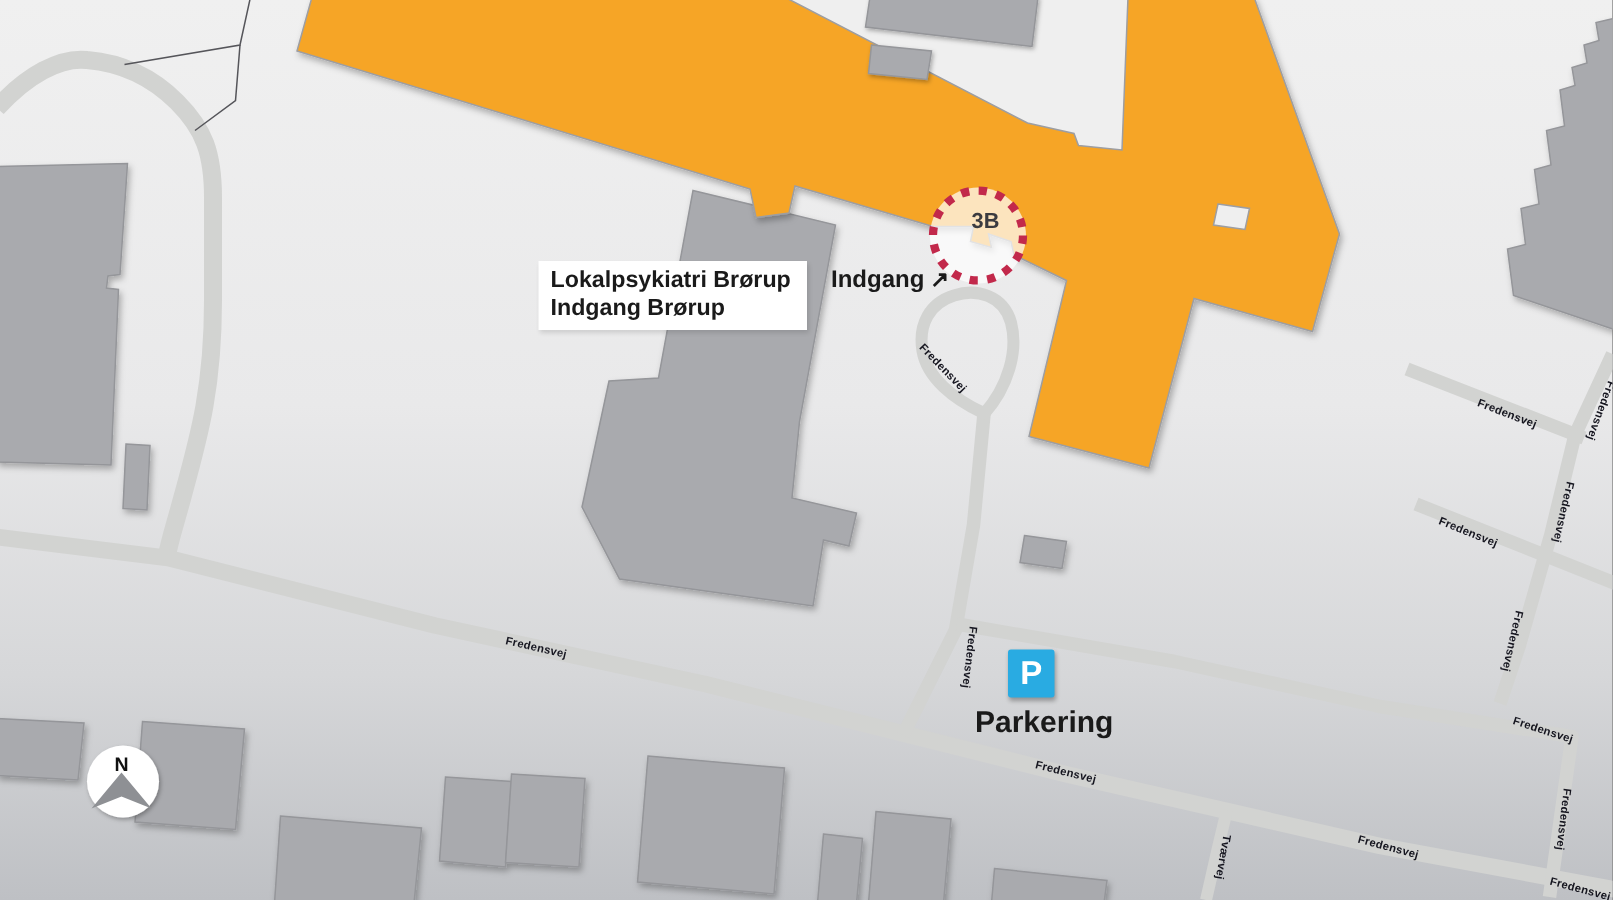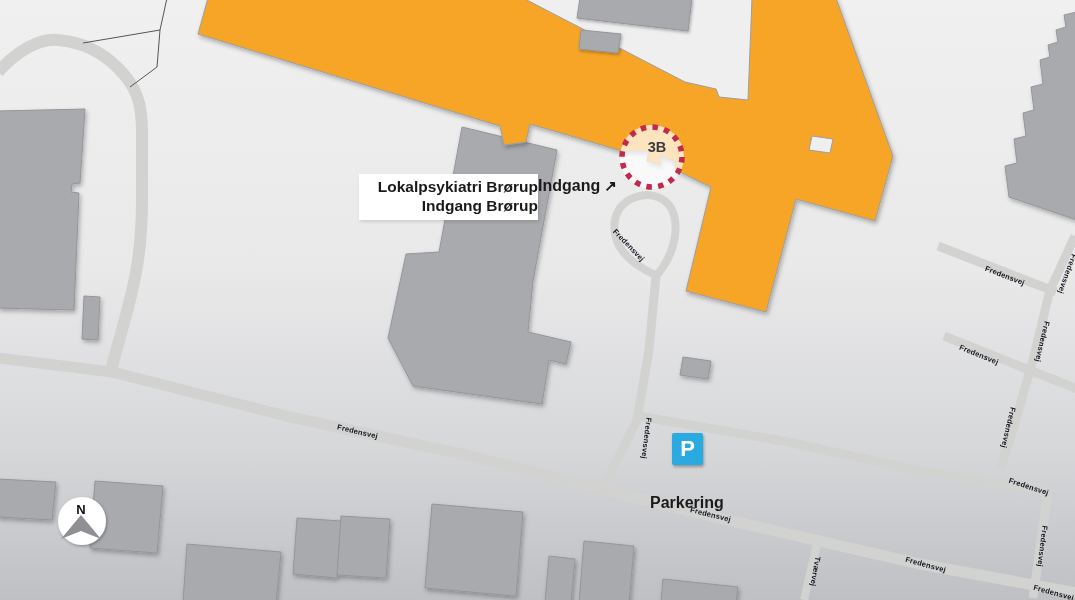--- a/index.html
+++ b/index.html
@@ -11,34 +11,34 @@
   #stage svg{position:absolute;left:0;top:0;display:block;}
   .road{fill:none;stroke:#d2d3d1;stroke-linejoin:round;stroke-linecap:butt;}
   .thinline{fill:none;stroke:#55555a;stroke-width:1;}
   .bldg{fill:#a9aaae;stroke:#95969a;stroke-width:1;}
   .orange{fill:#f6a528;stroke:#9d9ea2;stroke-width:1;}
   .bgpatch{fill:#efefef;stroke:#9d9ea2;stroke-width:1;}
   .road-label{
     font-family:"Liberation Sans",sans-serif;font-size:7.5px;font-weight:bold;
     fill:#15151f;text-anchor:middle;letter-spacing:.2px;
   }
-  .overlay{position:absolute;white-space:nowrap;color:#1a1a1a;text-align:right;}
+  .overlay{position:absolute;white-space:nowrap;color:#1a1a1a;}
   #facility-box{
     left:359px;top:174px;width:171px;background:#ffffff;
     padding:3px 0 5px 8px;font-size:15.5px;font-weight:bold;line-height:19px;
     box-shadow:1px 2px 3px rgba(0,0,0,.12);
   }
-  #entrance{left:538px;top:177px;font-size:16px;font-weight:bold;}
+  #entrance{left:538px;top:177px;font-size:16px;font-weight:bold;padding-left:16px;}
   #entrance .arrow{font-size:15px;font-weight:bold;margin-left:4px;}
   #p-icon{
     left:672px;top:433px;width:31px;height:32px;background:#29abe2;
     color:#fff;font-size:22px;font-weight:bold;text-align:center;line-height:31px;
     border-radius:2px;box-shadow:1px 2px 3px rgba(0,0,0,.3);
   }
-  #parkering{left:650px;top:494px;font-size:16px;font-weight:bold;}
+  #parkering{left:650px;top:471px;font-size:20px;font-weight:bold;}
   .badge-3b-text{
     font-family:"Liberation Sans",sans-serif;font-size:14.5px;font-weight:600;
     fill:#3b3b40;text-anchor:middle;
   }
   .compass-n{
     font-family:"Liberation Sans",sans-serif;font-size:13px;font-weight:bold;
     fill:#111;text-anchor:middle;
   }
 </style>
 </head>

